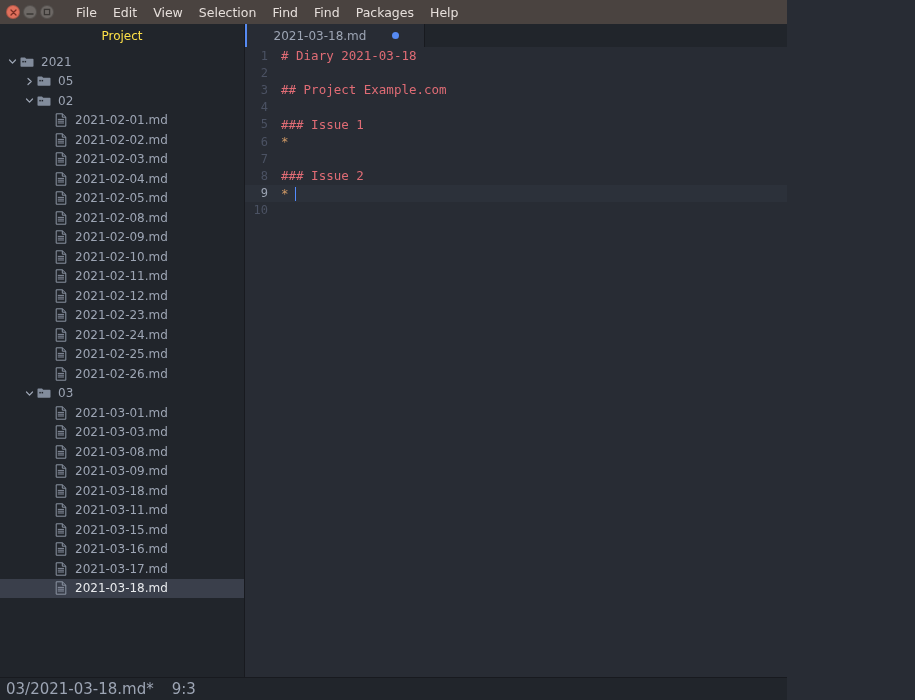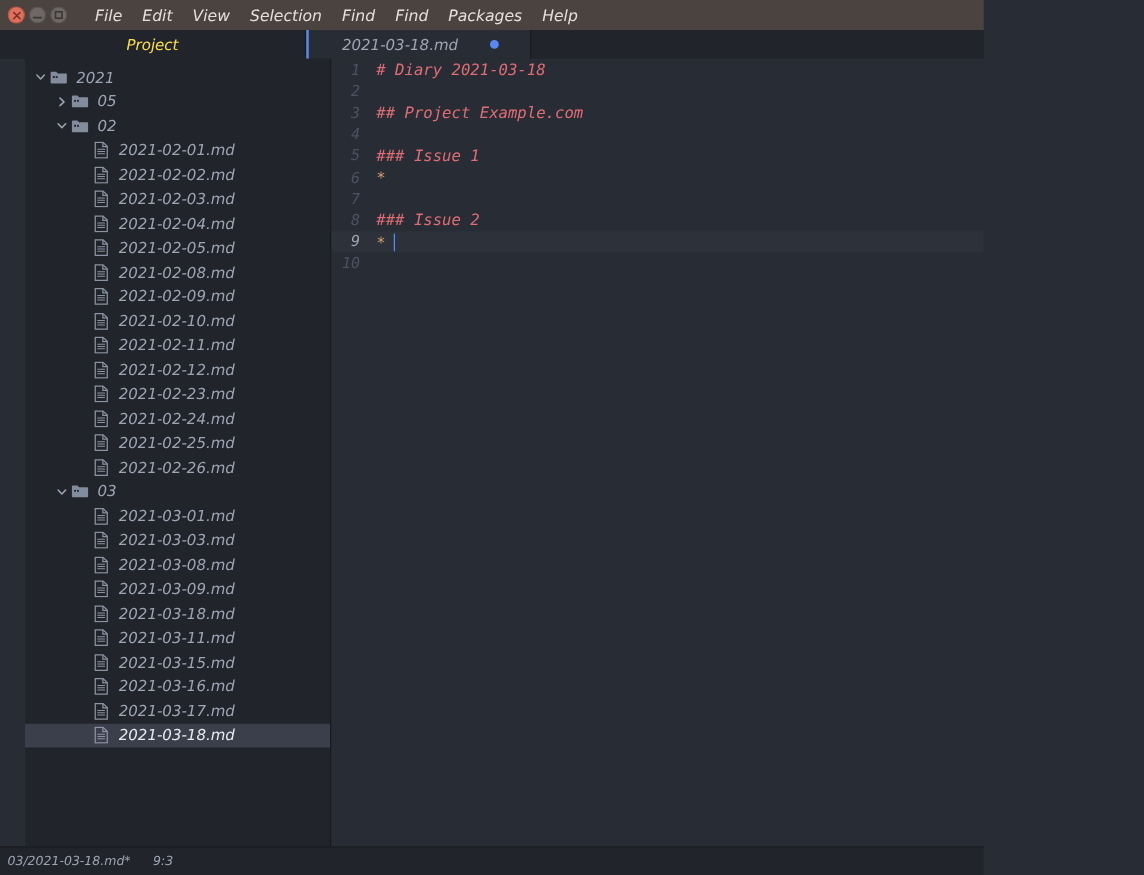--- a/index.html
+++ b/index.html
@@ -16,21 +16,20 @@
     color: #9da5b4;
     -webkit-font-smoothing: antialiased;
   }
   .app {
     width: 787px;
     height: 700px;
     position: relative;
     display: flex;
     flex-direction: column;
     background: #282c34;
-    font-style: italic;
   }
 
   
   .titlebar {
     height: 24px;
     min-height: 24px;
     background: #4a4340;
     display: flex;
     align-items: center;
     padding-left: 6px;
@@ -129,21 +128,20 @@
     background: #568af2;
     flex: 0 0 auto;
   }
 
   
   .bodyrow {
     flex: 1;
     display: flex;
     min-height: 0;
     background: #282c34;
-    padding-left: 20px;
   }
 
   
   .treeview {
     width: 244px;
     min-width: 244px;
     background: #21252b;
     overflow: hidden;
     padding-top: 5px;
     box-sizing: border-box;
@@ -244,21 +242,21 @@
 
   
   .statusbar {
     height: 23px;
     min-height: 23px;
     background: #21252b;
     display: flex;
     align-items: center;
     gap: 18px;
     padding-left: 6px;
-    font-size: 10px;
+    font-size: 15px;
     color: #9da5b4;
     border-top: 1px solid #181a1f;
     box-sizing: border-box;
   }
   .status-item { white-space: nowrap; cursor: default; }
 </style>
 </head>
 <body>
 
 <div class="app">

